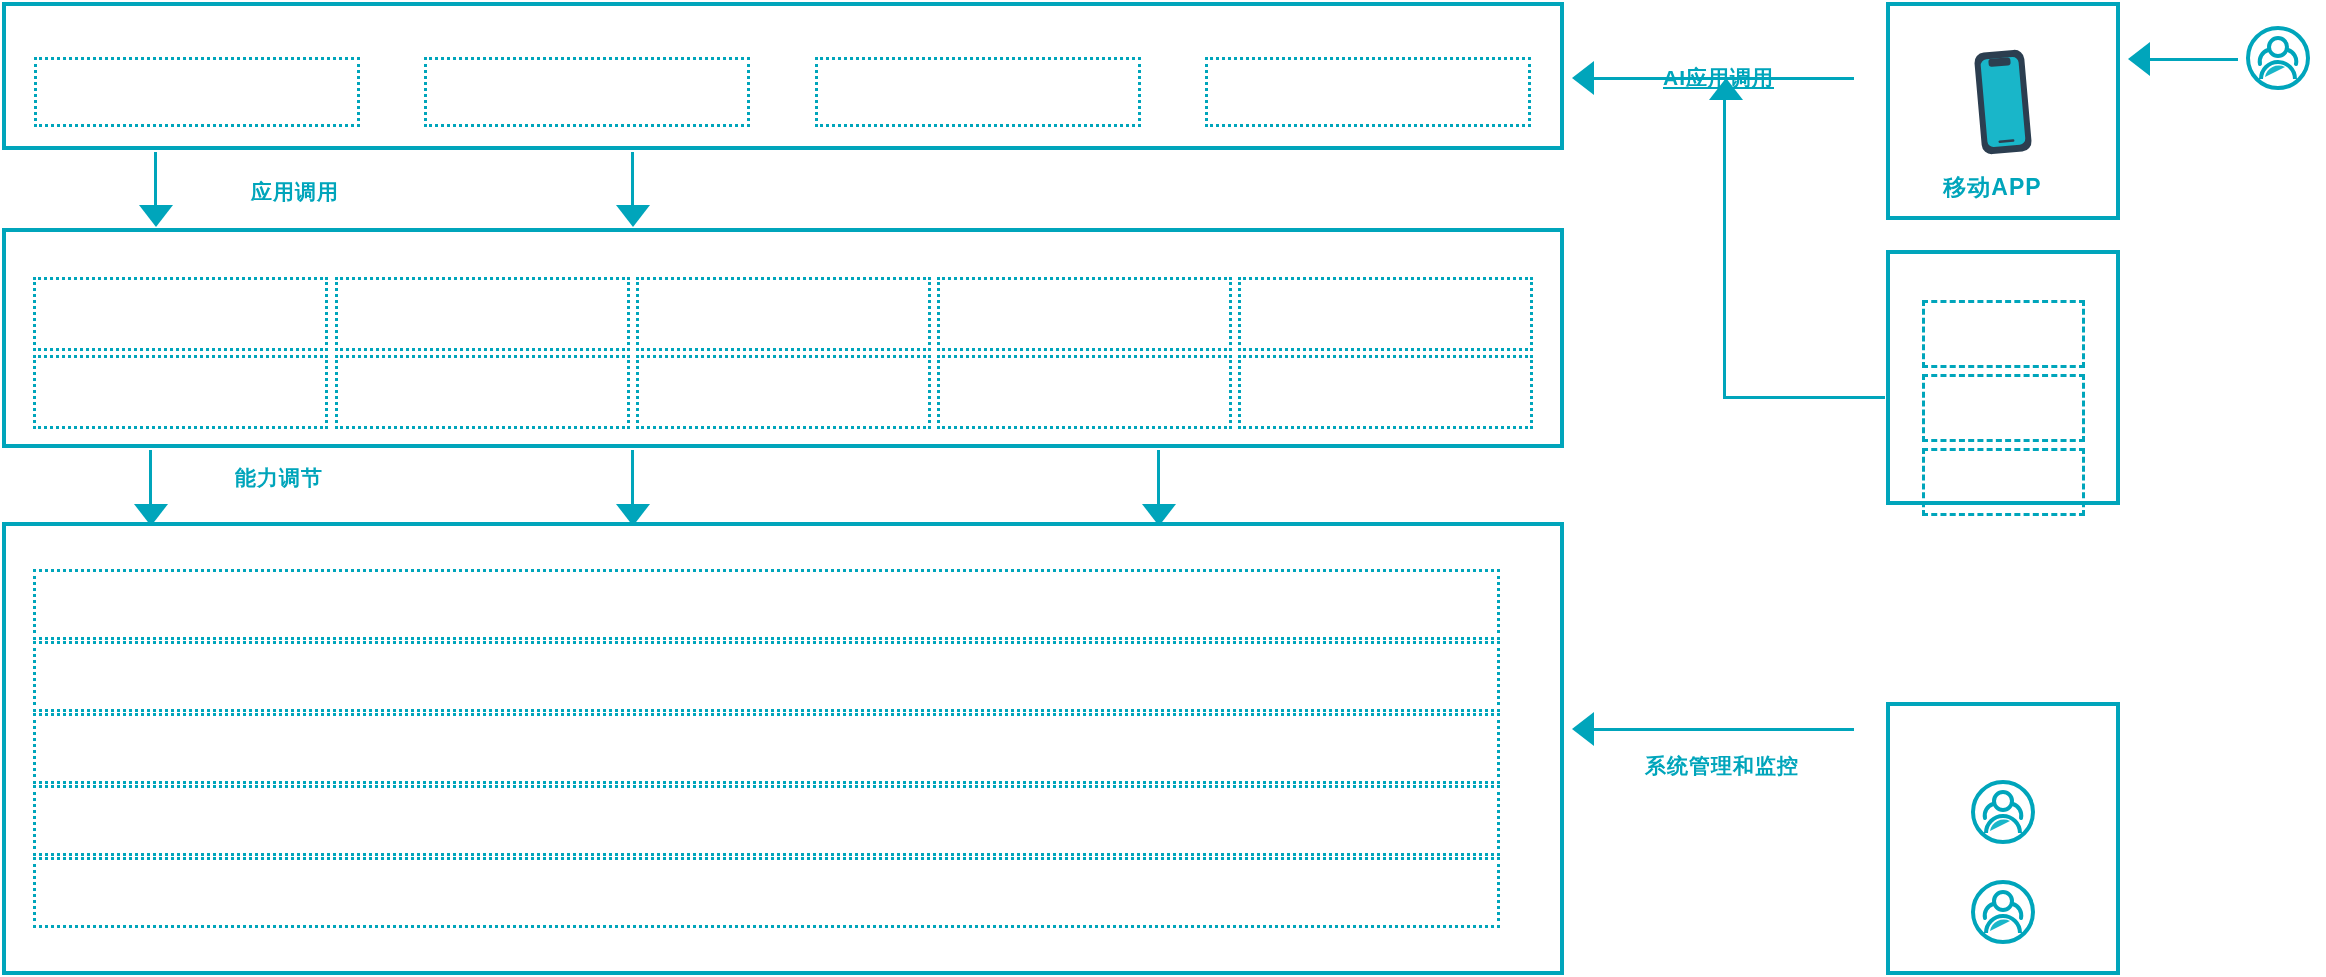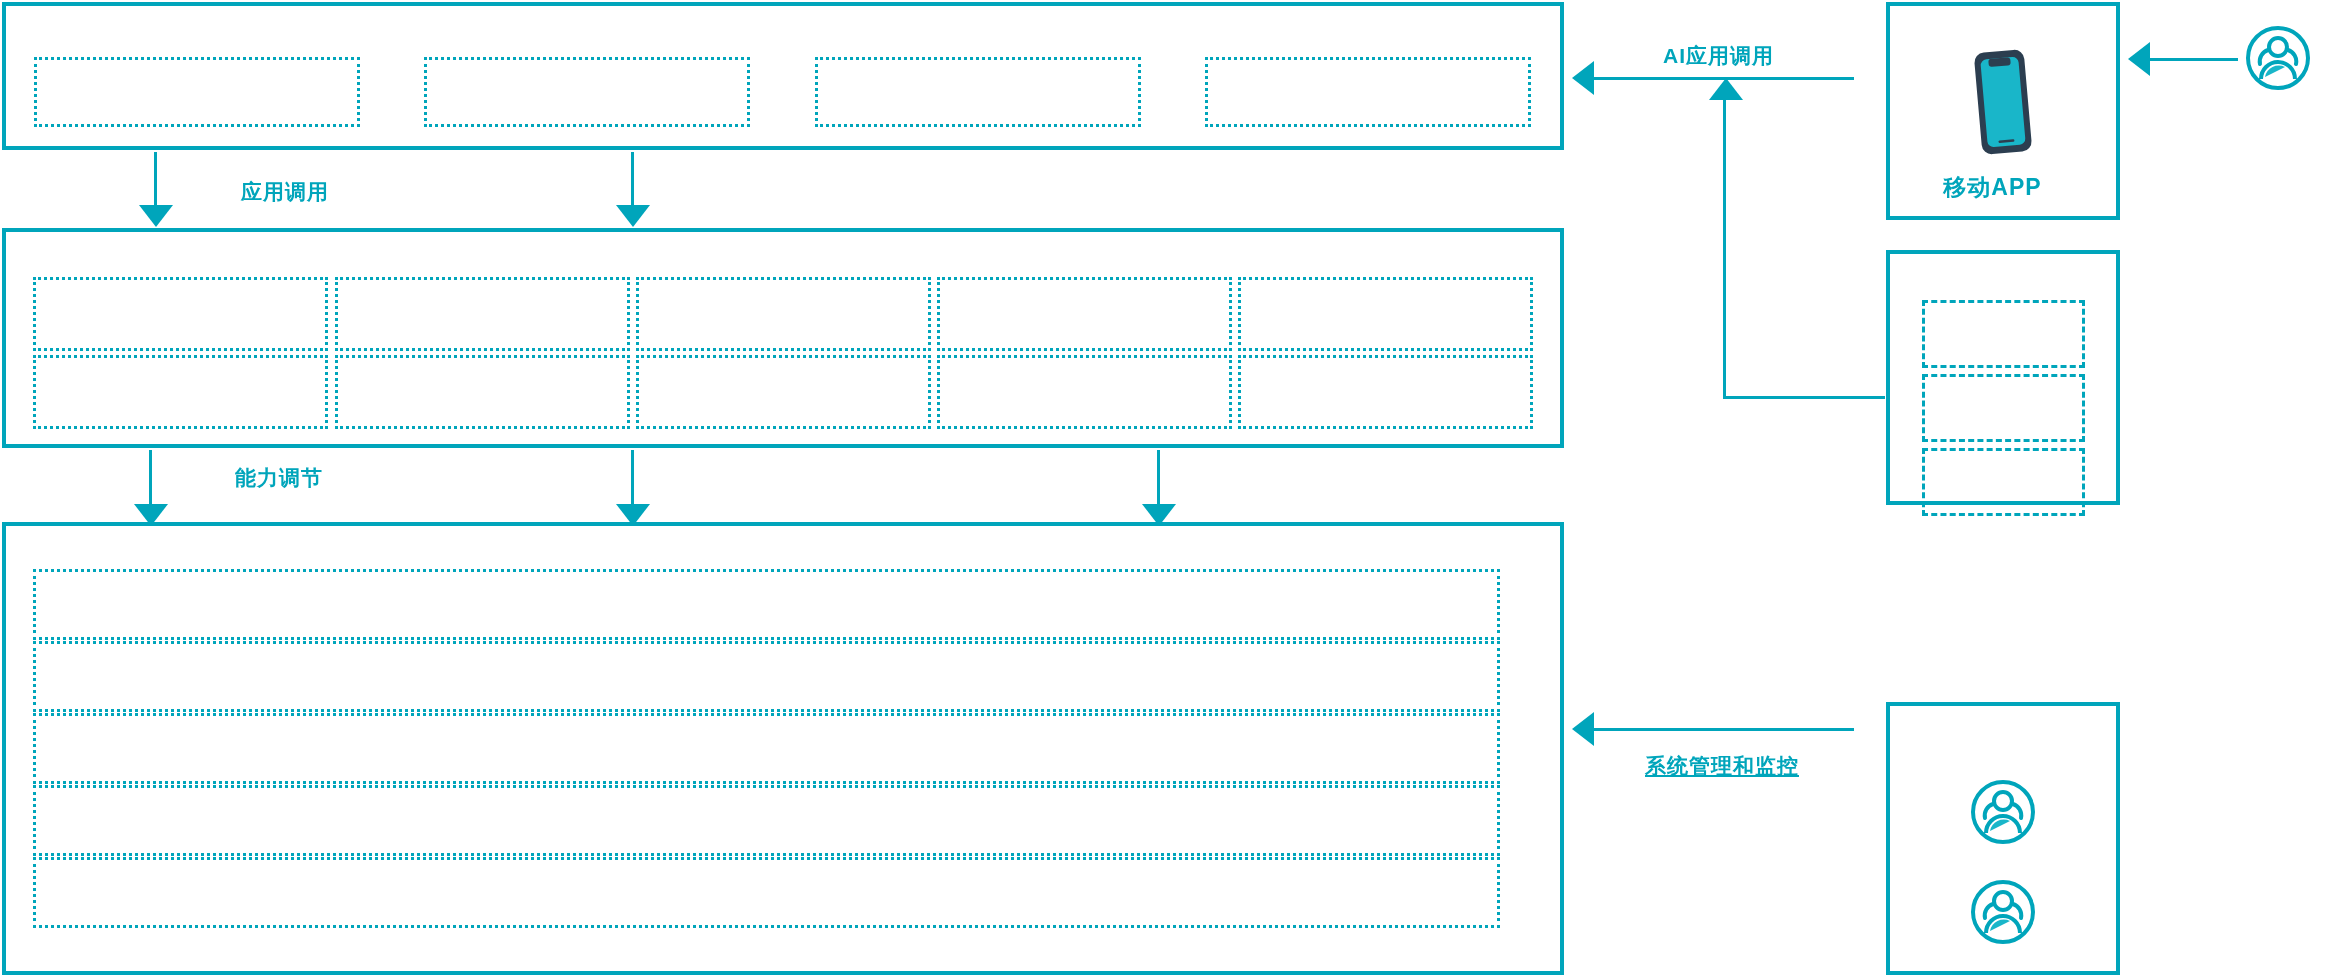--- a/index.html
+++ b/index.html
@@ -117,21 +117,21 @@
   <div class="slot" style="left:1205px; top:57px; width:326px; height:70px;">
     <span></span>
   </div>
 
   <div class="vline" style="left:154px; top:152px; height:57px;"></div>
   <div class="arrow-down" style="left:139px; top:205px;"></div>
 
   <div class="vline" style="left:631px; top:152px; height:57px;"></div>
   <div class="arrow-down" style="left:616px; top:205px;"></div>
 
-  <div class="flow-label" style="left:241px; top:178px;">应用调用</div>
+  <div class="flow-label" style="left:251px; top:178px;">应用调用</div>
 
   <div class="panel" style="left:2px; top:228px; width:1562px; height:220px;">
   </div>
 
   <div class="slot" style="left:33px; top:277px; width:295px; height:74px;">
     <span></span>
   </div>
   <div class="slot" style="left:335px; top:277px; width:295px; height:74px;">
     <span></span>
   </div>
@@ -185,21 +185,21 @@
   </div>
   <div class="slot" style="left:33px; top:785px; width:1467px; height:71px;">
     <span></span>
   </div>
   <div class="slot" style="left:33px; top:857px; width:1467px; height:71px;">
     <span></span>
   </div>
 
   <div class="hline" style="left:1594px; top:77px; width:260px;"></div>
   <div class="arrow-left" style="left:1572px; top:61px;"></div>
-  <div class="flow-label" style="left:1663px; top:42px;">AI应用调用</div>
+  <div class="flow-label" style="left:1663px; top:64px;text-decoration:underline;">AI应用调用</div>
 
   <div class="vline" style="left:1723px; top:100px; height:298px;"></div>
   <div class="arrow-up" style="left:1709px; top:78px;"></div>
   <div class="hline" style="left:1723px; top:396px; width:162px;"></div>
 
   <div class="panel" style="left:1886px; top:2px; width:234px; height:218px;">
   </div>
   <div class="icon-wrap" style="left:1971px; top:48px;">
     <svg width="64" height="108" viewBox="0 0 64 108" xmlns="http://www.w3.org/2000/svg">
       <g transform="rotate(-5 32 54)">
@@ -232,21 +232,21 @@
       <circle cx="34" cy="23" r="9" fill="none" stroke="#00a5bb" stroke-width="4"></circle>
       <path d="M16 40 a12 12 0 0 1 8 -14" fill="none" stroke="#00a5bb" stroke-width="4" stroke-linecap="round"></path>
       <path d="M52 40 a12 12 0 0 0 -8 -14" fill="none" stroke="#00a5bb" stroke-width="4" stroke-linecap="round"></path>
       <path d="M17 55 a17 17 0 0 1 34 0" fill="none" stroke="#00a5bb" stroke-width="4"></path>
       <path d="M21 53 a14 14 0 0 1 20 -10 l-20 10 z" fill="#19b6c9"></path>
     </svg>
   </div>
 
   <div class="hline" style="left:1594px; top:728px; width:260px;"></div>
   <div class="arrow-left" style="left:1572px; top:712px;"></div>
-  <div class="flow-label" style="left:1645px; top:752px;text-decoration:underline;">系统管理和监控</div>
+  <div class="flow-label" style="left:1645px; top:752px;">系统管理和监控</div>
 
   <div class="panel" style="left:1886px; top:702px; width:234px; height:273px;">
   </div>
   <div class="icon-wrap" style="left:1969px; top:778px;">
     <svg width="68" height="68" viewBox="0 0 68 68" xmlns="http://www.w3.org/2000/svg">
       <circle cx="34" cy="34" r="30" fill="none" stroke="#00a5bb" stroke-width="4"></circle>
       <circle cx="34" cy="23" r="9" fill="none" stroke="#00a5bb" stroke-width="4"></circle>
       <path d="M16 40 a12 12 0 0 1 8 -14" fill="none" stroke="#00a5bb" stroke-width="4" stroke-linecap="round"></path>
       <path d="M52 40 a12 12 0 0 0 -8 -14" fill="none" stroke="#00a5bb" stroke-width="4" stroke-linecap="round"></path>
       <path d="M17 55 a17 17 0 0 1 34 0" fill="none" stroke="#00a5bb" stroke-width="4"></path>

